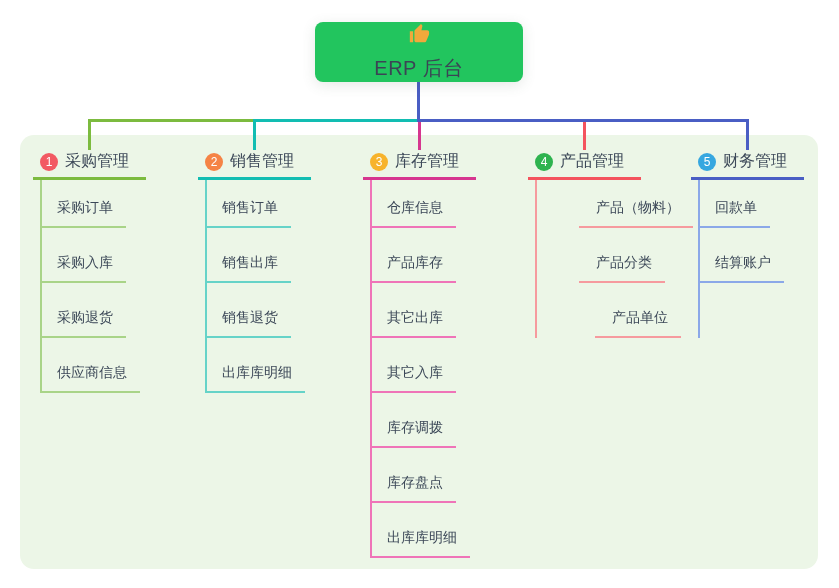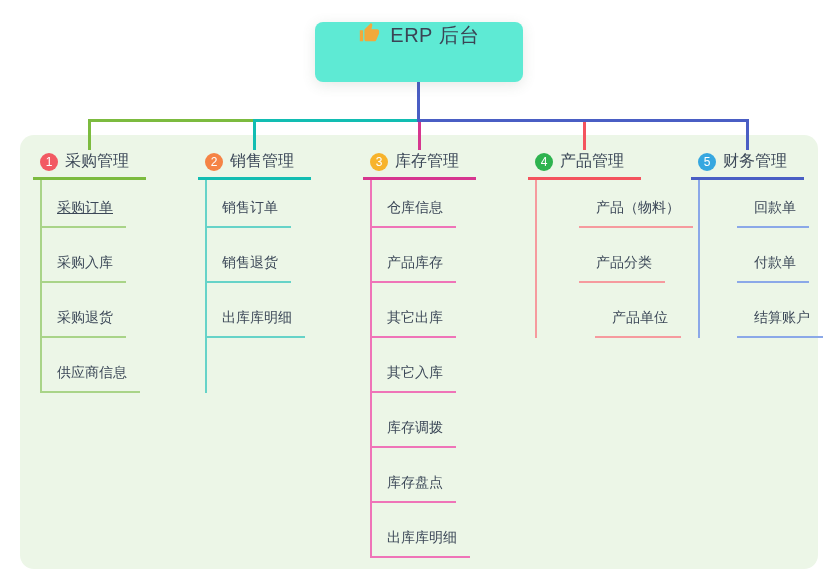--- a/index.html
+++ b/index.html
@@ -1,21 +1,21 @@
 <!DOCTYPE html>
 <html><head>
 <meta charset="utf-8">
 <style>
   html,body{margin:0;padding:0;background:#ffffff;}
   body{font-family:"Liberation Sans","DejaVu Sans",sans-serif;}
   #canvas{position:relative;width:839px;height:588px;background:#ffffff;overflow:hidden;}
   #panel{position:absolute;left:20px;top:135px;width:798px;height:434px;border-radius:14px;background:#ecf6e7;}
-  #root-node{position:absolute;left:315px;top:22px;width:208px;height:60px;background:#5eead4;
-    border-radius:8px;box-shadow:0 3px 14px rgba(70,90,70,.14);display:flex;align-items:flex-start;
-    justify-content:center;gap:10px;cursor:pointer;z-index:3;}
+  #root-node{position:absolute;left:315px;top:22px;width:208px;height:60px;background:#22c55e;
+    border-radius:8px;box-shadow:0 3px 14px rgba(70,90,70,.14);display:flex;align-items:center;
+    justify-content:center;gap:10px;cursor:pointer;z-index:3;flex-direction:column;}
   #root-title{font-size:20px;color:#3b4455;font-weight:500;letter-spacing:.5px;white-space:nowrap;}
   .line{position:absolute;z-index:1;}
   .branch-header{position:absolute;height:34px;width:113px;box-sizing:border-box;display:flex;
     align-items:center;gap:7px;padding-left:7px;border-bottom-style:solid;border-bottom-width:3px;
     z-index:2;cursor:pointer;}
   .badge{width:18px;height:18px;border-radius:50%;color:#fff;font-size:12px;line-height:18px;
     display:flex;align-items:center;justify-content:center;flex:none;}
   .branch-label{font-size:16px;color:#3c4858;white-space:nowrap;}
   .children{position:absolute;z-index:2;}
   .child-item{height:55px;display:flex;align-items:flex-end;cursor:pointer;}
@@ -41,41 +41,44 @@
     <div class="line" style="left: 418px; top: 119px; width: 331px; height: 3px; background: rgb(74, 94, 196);"></div>
     <div class="line" style="left: 417px; top: 82px; width: 3px; height: 40px; background: rgb(74, 94, 196);"></div>
     <div class="line" style="left: 88px; top: 122px; width: 3px; height: 28px; background: rgb(124, 187, 63);"></div>
     <div class="branch-header" style="left: 33px; top: 146px; border-bottom-color: rgb(124, 187, 63);">
       <div class="badge" style="background: rgb(242, 90, 99);">1</div>
       <span class="branch-label">采购管理</span>
     </div>
     <div class="line" style="left: 40px; top: 180px; width: 2px; height: 213px; background: rgb(169, 212, 136);"></div>
     <div class="children" style="left: 40px; top: 173px;">
       <div class="child-item">
-        <span class="child-label" style="border-bottom-color: rgb(169, 212, 136); text-decoration: underline;">采购订单</span>
+        <span class="child-label" style="border-bottom-color: rgb(169, 212, 136);">采购订单</span>
       </div>
       <div class="child-item">
         <span class="child-label" style="border-bottom-color: rgb(169, 212, 136);">采购入库</span>
       </div>
       <div class="child-item">
         <span class="child-label" style="border-bottom-color: rgb(169, 212, 136);">采购退货</span>
       </div>
       <div class="child-item">
         <span class="child-label" style="border-bottom-color: rgb(169, 212, 136); text-align: center;">供应商信息</span>
       </div>
     </div>
     <div class="line" style="left: 253px; top: 122px; width: 3px; height: 28px; background: rgb(18, 189, 178);"></div>
     <div class="branch-header" style="left: 198px; top: 146px; border-bottom-color: rgb(18, 189, 178);">
       <div class="badge" style="background: rgb(245, 131, 69);">2</div>
       <span class="branch-label">销售管理</span>
     </div>
     <div class="line" style="left: 205px; top: 180px; width: 2px; height: 213px; background: rgb(102, 211, 200);"></div>
     <div class="children" style="left: 205px; top: 173px;">
       <div class="child-item">
         <span class="child-label" style="border-bottom-color: rgb(102, 211, 200);">销售订单</span>
+      </div>
+      <div class="child-item">
+        <span class="child-label" style="border-bottom-color: rgb(102, 211, 200);">销售出库</span>
       </div>
       <div class="child-item">
         <span class="child-label" style="border-bottom-color: rgb(102, 211, 200);">销售退货</span>
       </div>
       <div class="child-item">
         <span class="child-label" style="border-bottom-color: rgb(102, 211, 200);">出库库明细</span>
       </div>
     </div>
     <div class="line" style="left: 418px; top: 122px; width: 3px; height: 28px; background: rgb(214, 54, 143);"></div>
     <div class="branch-header" style="left: 363px; top: 146px; border-bottom-color: rgb(214, 54, 143);">
@@ -122,24 +125,21 @@
       <div class="child-item">
         <span class="child-label" style="border-bottom-color: rgb(246, 154, 158); margin-left: 16px;">产品单位</span>
       </div>
     </div>
     <div class="line" style="left: 746px; top: 122px; width: 3px; height: 28px; background: rgb(74, 94, 196);"></div>
     <div class="branch-header" style="left: 691px; top: 146px; border-bottom-color: rgb(74, 94, 196);">
       <div class="badge" style="background: rgb(54, 167, 224);">5</div>
       <span class="branch-label">财务管理</span>
     </div>
     <div class="line" style="left: 698px; top: 180px; width: 2px; height: 158px; background: rgb(139, 168, 232);"></div>
-    <div class="children" style="left: 698px; top: 173px; padding-left: 39px;">
+    <div class="children" style="left: 698px; top: 173px;">
       <div class="child-item">
         <span class="child-label" style="border-bottom-color: rgb(139, 168, 232);">回款单</span>
-      </div>
-      <div class="child-item">
-        <span class="child-label" style="border-bottom-color: rgb(139, 168, 232);">付款单</span>
       </div>
       <div class="child-item">
         <span class="child-label" style="border-bottom-color: rgb(139, 168, 232);">结算账户</span>
       </div>
     </div>
   </div>
 
 </body></html>

